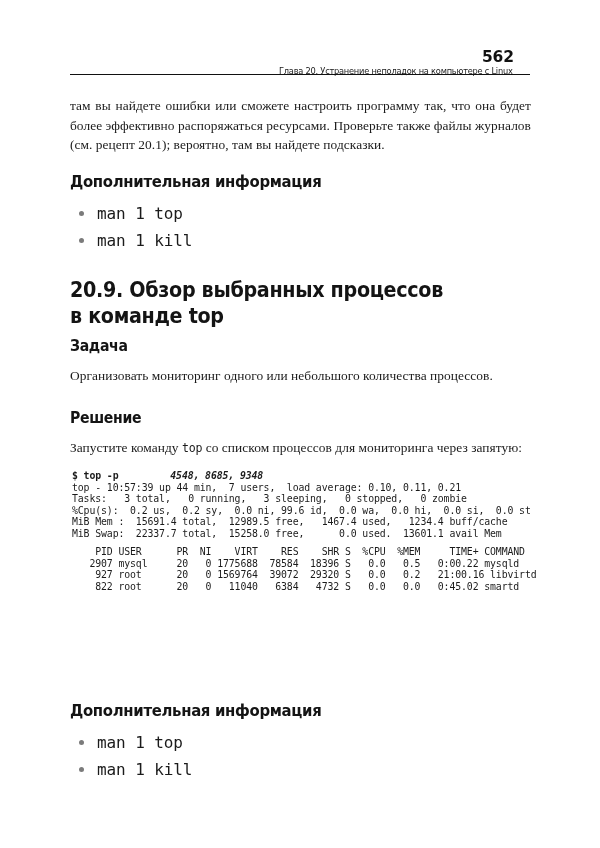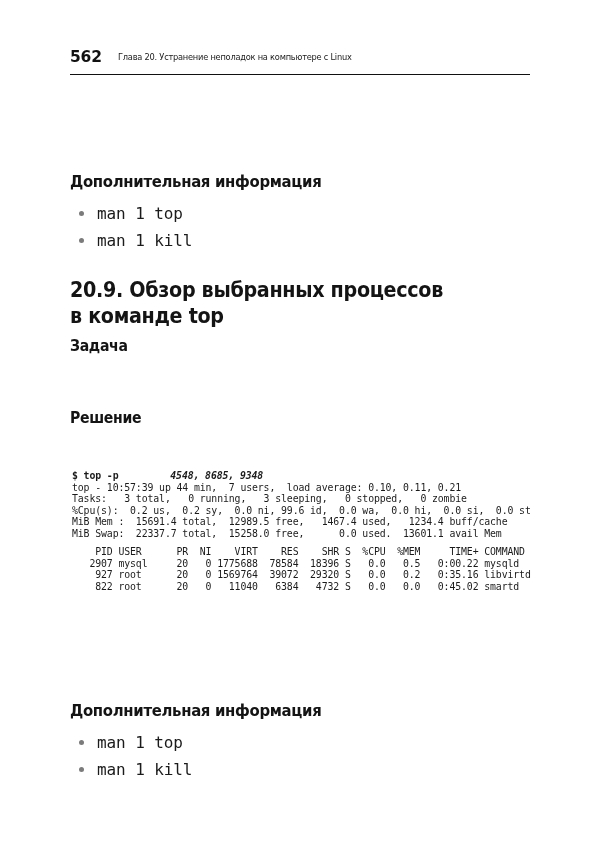--- a/index.html
+++ b/index.html
@@ -23,21 +23,22 @@
     height: 848px;
   }
 
   
   .runhead {
     position: absolute;
     left: 70px;
     top: 48px;
     width: 460px;
     display: flex;
-    align-items: center;
+    align-items: flex-end;
+    flex-direction: column;
   }
   .folio {
     font-family: "DejaVu Sans", sans-serif;
     font-weight: bold;
     font-size: 15.5px;
     letter-spacing: -0.2px;
     color: #111;
     width: 48px;
   }
   .runtitle {
@@ -163,51 +164,54 @@
 <body>
 
 <div class="page">
 
   <div class="runhead">
     <span class="folio">562</span>
     <span class="runtitle">Глава 20. Устранение неполадок на компьютере с Linux</span>
   </div>
   <div class="rule"></div>
 
+  <div class="para" style="top:96px;">там вы найдете ошибки или сможете настроить программу так, что она будет более эффективно распоряжаться ресурсами. Проверьте также файлы журналов (см. рецепт 20.1); вероятно, там вы найдете подсказки.</div>
 
   <div class="h-sub h-extra" style="top:172px;">Дополнительная информация</div>
   <div class="blist" style="top:203px;">
     <div class="bitem">
       <span class="bullet"></span>
       <span class="bitem-text">man 1 top</span>
     </div>
     <div class="bitem" style="margin-top:6px;">
       <span class="bullet"></span>
       <span class="bitem-text">man 1 kill</span>
     </div>
   </div>
 
   <div class="h-sub h-recipe" style="top:278px;">
     <div>20.9. Обзор выбранных процессов</div>
     <div>в команде top</div>
   </div>
 
   <div class="h-sub h-task" style="top:337px;">Задача</div>
+  <div class="para" style="top:366px;">Организовать мониторинг одного или небольшого количества процессов.</div>
 
   <div class="h-sub h-task" style="top:409px;">Решение</div>
+  <div class="para" style="top:438px;"><span>Запустите команду </span><span class="mono-in">top</span><span> со списком процессов для мониторинга через запятую:</span></div>
 
   <div class="code" style="top:470px;"><span class="cmd"><span>$ top -p </span><span class="pid">4548, 8685, 9348</span></span>
 <span>top - 10:57:39 up 44 min,  7 users,  load average: 0.10, 0.11, 0.21</span>
 <span>Tasks:   3 total,   0 running,   3 sleeping,   0 stopped,   0 zombie</span>
 <span>%Cpu(s):  0.2 us,  0.2 sy,  0.0 ni, 99.6 id,  0.0 wa,  0.0 hi,  0.0 si,  0.0 st</span>
 <span>MiB Mem :  15691.4 total,  12989.5 free,   1467.4 used,   1234.4 buff/cache</span>
 <span>MiB Swap:  22337.7 total,  15258.0 free,      0.0 used.  13601.1 avail Mem</span>
 <span class="blank"></span><span>    PID USER      PR  NI    VIRT    RES    SHR S  %CPU  %MEM     TIME+ COMMAND</span>
 <span>   2907 mysql     20   0 1775688  78584  18396 S   0.0   0.5   0:00.22 mysqld</span>
-<span>    927 root      20   0 1569764  39072  29320 S   0.0   0.2   0:35.16 libvirtd</span>
+<span>    927 root      20   0 1569764  39072  29320 S   0.0   0.2   21:00.16 libvirtd</span>
 <span>    822 root      20   0   11040   6384   4732 S   0.0   0.0   0:45.02 smartd</span></div>
 
 
   <div class="h-sub h-extra" style="top:701px;">Дополнительная информация</div>
   <div class="blist" style="top:732px;">
     <div class="bitem">
       <span class="bullet"></span>
       <span class="bitem-text">man 1 top</span>
     </div>
     <div class="bitem" style="margin-top:6px;">

